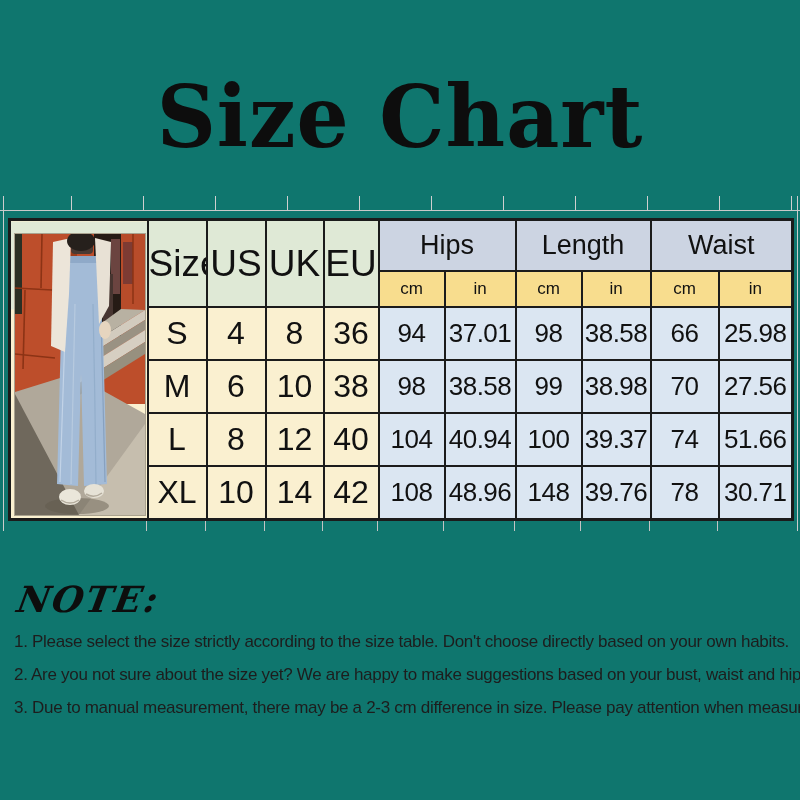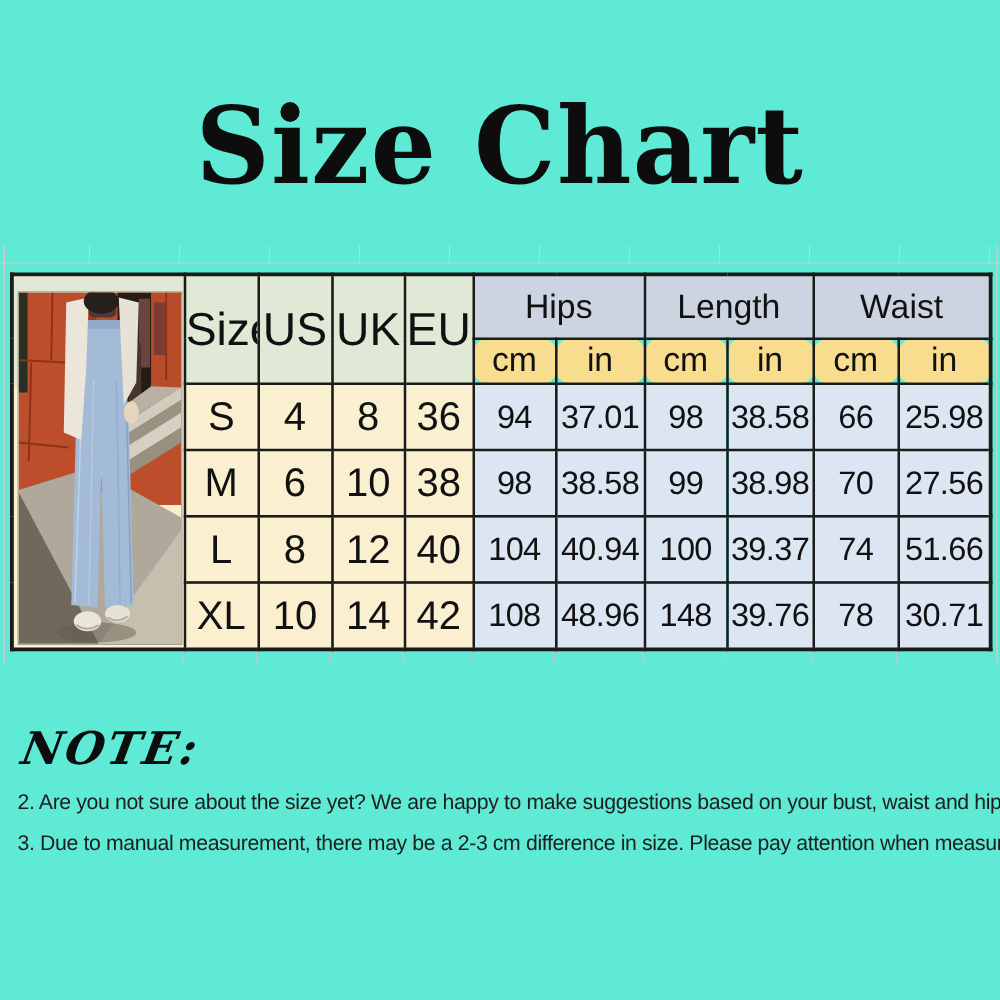--- a/index.html
+++ b/index.html
@@ -1,16 +1,16 @@
 <!DOCTYPE html>
 <html><head>
 <meta charset="utf-8">
 <style>
   html,body{margin:0;padding:0;background:#fff;}
-  .canvas{position:relative;width:800px;height:800px;background:#5eead4;overflow:hidden;
+  .canvas{position:relative;width:800px;height:800px;background:#0f766e;overflow:hidden;
           font-family:"Liberation Sans",sans-serif;color:#111;}
 
   
   .page-title{position:absolute;top:72px;left:0;width:800px;text-align:center;
     font-family:"DejaVu Serif",serif;font-weight:bold;font-size:82px;line-height:1.1;
     color:#0d0d0d;letter-spacing:1px;transform:scaleY(1.04);}
 
   
   .grid-strip-top{position:absolute;left:0;top:196px;width:800px;height:14px;
     border-bottom:1px solid #c9c9c9;
@@ -22,21 +22,21 @@
   .size-table{position:absolute;left:8px;top:218px;border-collapse:collapse;table-layout:fixed;
     width:783px;}
   .size-table td,.size-table th{border:2px solid #1b1b1b;text-align:center;vertical-align:middle;
     padding:0;font-weight:normal;overflow:hidden;}
   .size-table{border:3px solid #1b1b1b;}
   .r-head1{height:50px;}
   .r-head2{height:36px;}
   .r-data{height:52px;}
   .h-size{background:#dfe9d6;font-size:37px;}
   .h-group{background:#ccd4e2;font-size:27px;}
-  .h-unit{background:#f8dd8e;font-size:27px;border-radius:11px;}
+  .h-unit{background:#f8dd8e;font-size:17px;}
   .c-size{background:#faf0d0;font-size:32px;}
   .c-meas{background:#dbe6f2;font-size:26px;letter-spacing:-0.5px;margin-left:19px;}
   .photo-cell{background:linear-gradient(to bottom,#dfe9d6 0 88px,#faf0d0 88px);vertical-align:top;}
   .photo{margin:12px 2px 2px 3px;width:130px;height:281px;border:1px solid #a9a28f;
     box-sizing:content-box;}
   .photo svg{display:block;width:100%;height:100%;}
 
   
   .note-block{position:absolute;left:14px;top:578px;width:780px;}
   .note-heading{font-family:"DejaVu Serif",serif;font-style:italic;font-weight:bold;
@@ -200,18 +200,19 @@
       <td class="c-meas">39.76</td>
       <td class="c-meas">78</td>
       <td class="c-meas">30.71</td>
     </tr>
   </tbody>
     </table>
 
   <div class="note-block">
     <div class="note-heading">NOTE:</div>
     <div class="note-items">
+      <div class="note-item">1. Please select the size strictly according to the size table. Don't choose directly based on your own habits.</div>
       <div class="note-item">2. Are you not sure about the size yet? We are happy to make suggestions based on your bust, waist and hip size.</div>
       <div class="note-item">3. Due to manual measurement, there may be a 2-3 cm difference in size. Please pay attention when measuring.</div>
     </div>
   </div>
 
 </div>
 
 </body></html>

